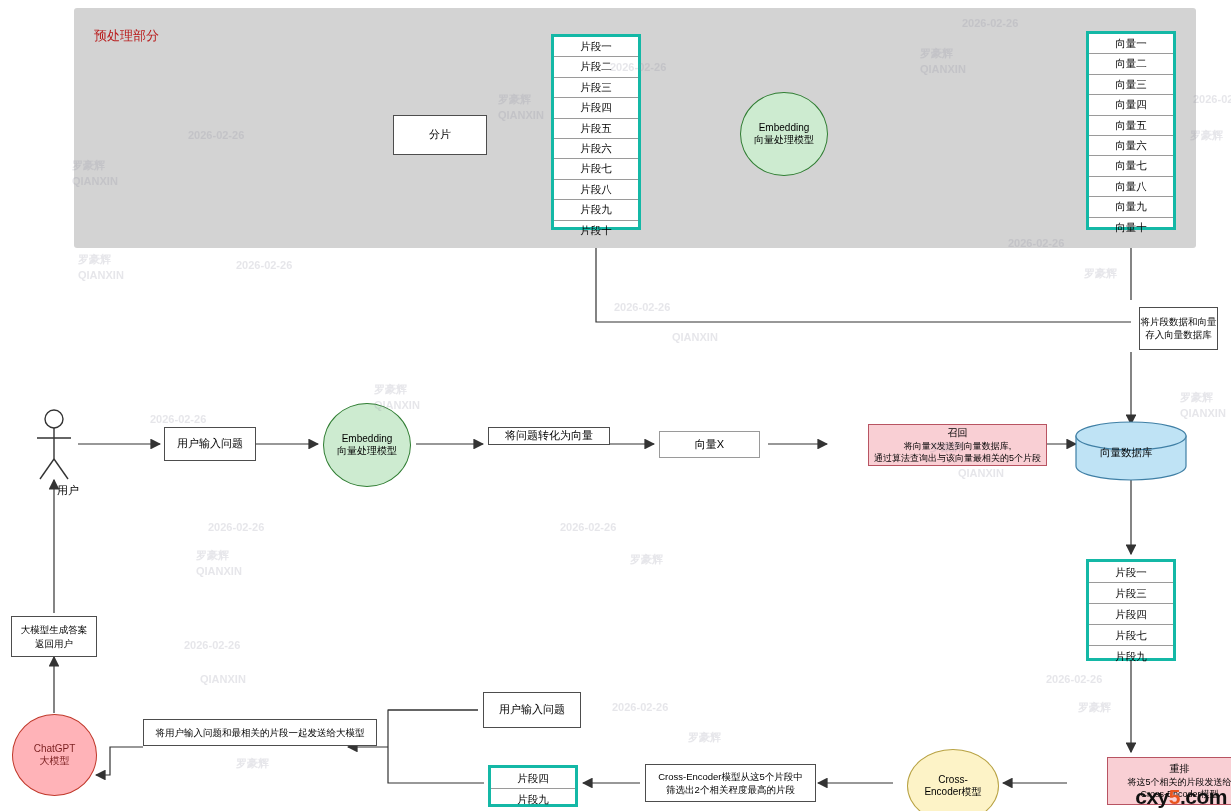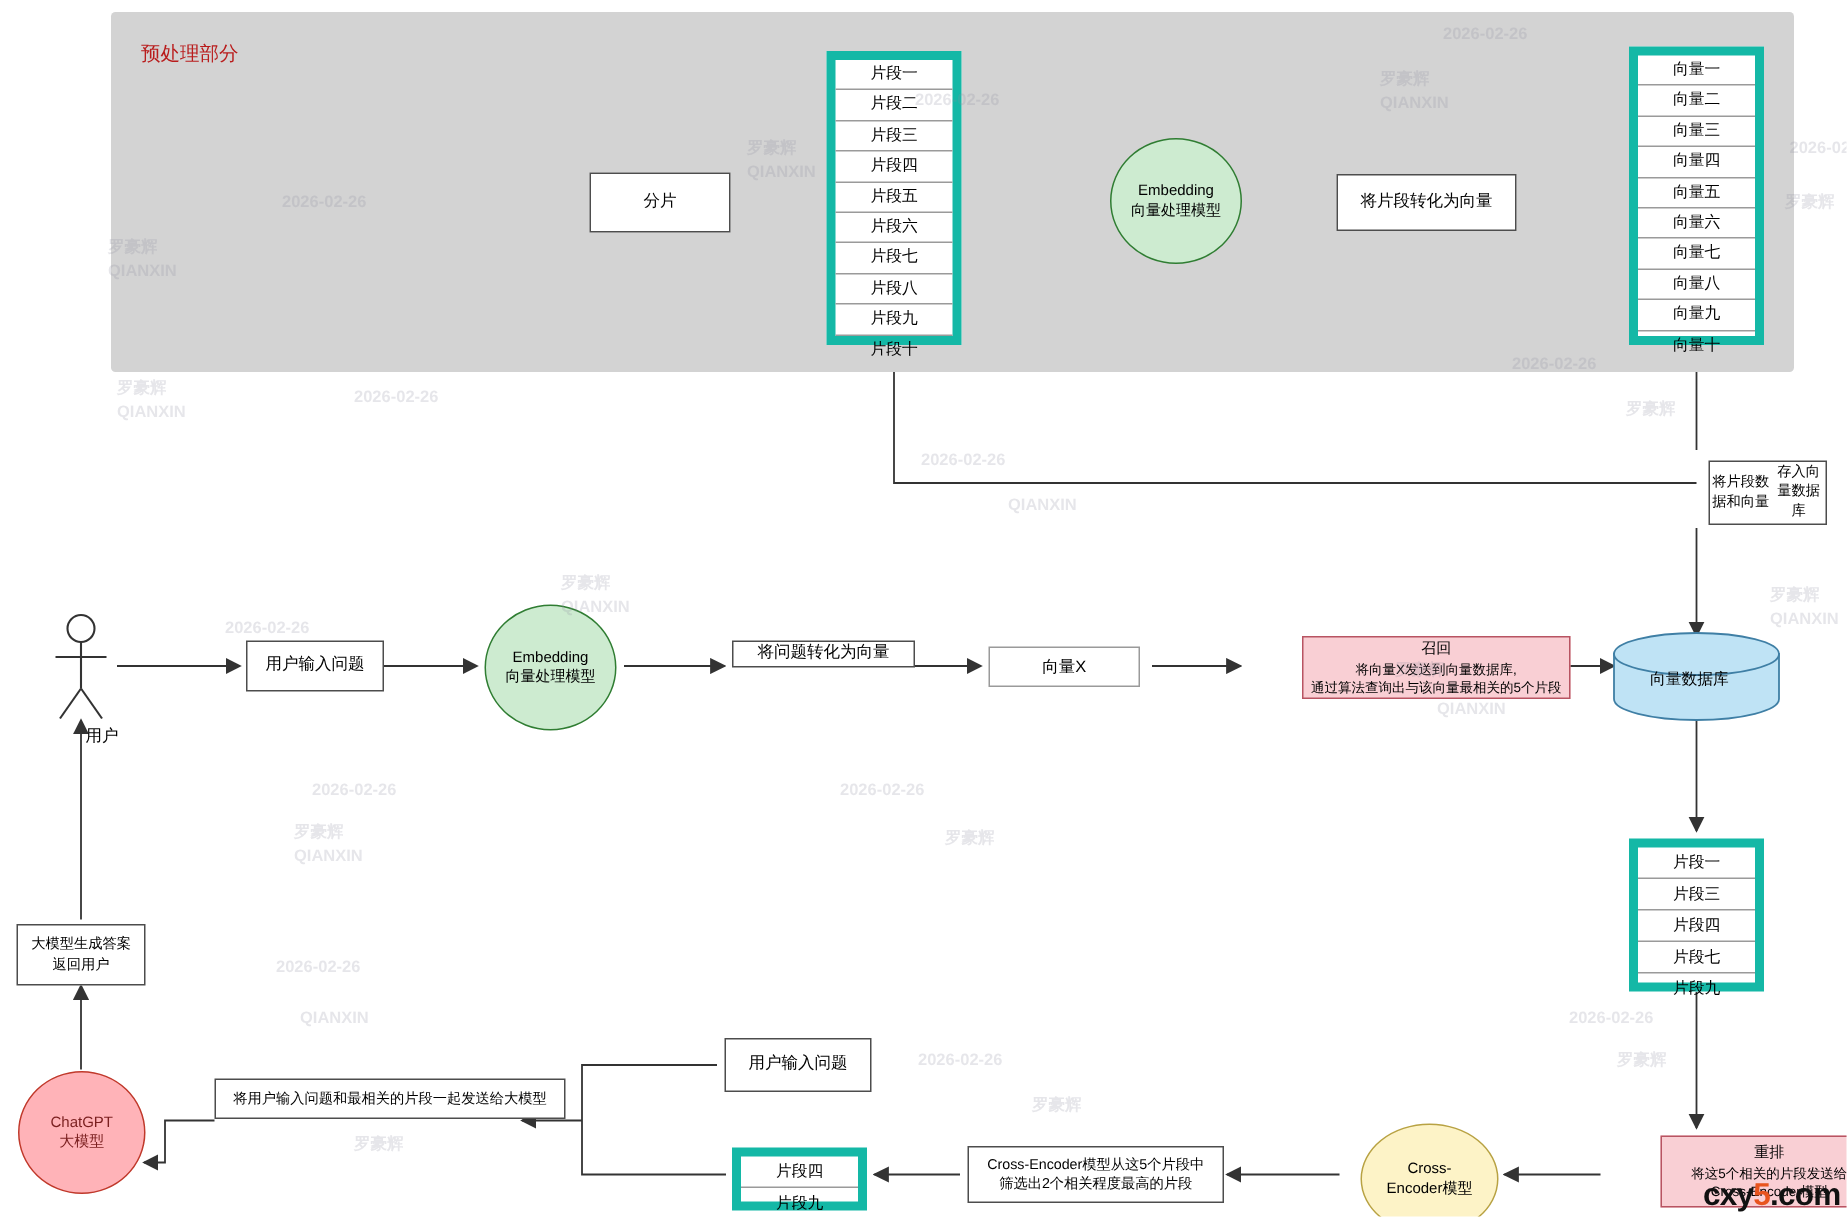--- a/index.html
+++ b/index.html
@@ -13,21 +13,21 @@
   .node{position:absolute;box-sizing:border-box;display:flex;align-items:center;justify-content:center;text-align:center;}
   .box{background:#ffffff;border:1px solid #4d4d4d;font-size:11px;color:#000;line-height:1.25;}
   .chip{background:#ffffff;border:1px solid #9a9a9a;font-size:11px;color:#000;}
   .pre-panel{position:absolute;background:#d3d3d3;border-radius:3px;}
   .pre-title{position:absolute;color:#b91c1c;font-size:13px;}
   .rounded-doc{background:#fdf6d8;border:1px solid #d6b656;border-radius:10px;font-size:12px;color:#000;}
   .ellipse{border-radius:50%;}
   .green{background:#cdebd0;border:1px solid #2f7d32;}
   .yellow{background:#fdf3c7;border:1px solid #b8a243;}
   .red{background:#f9cfd4;border:1px solid #b85462;margin-left:36px;}
-  .stack{position:absolute;border:6px solid #14b8a6;background:#fff;box-sizing:border-box;}
+  .stack{position:absolute;border:3px solid #14b8a6;background:#fff;box-sizing:border-box;}
   .stack div{height:19.4px;line-height:19.4px;font-size:10.5px;text-align:center;border-bottom:1px solid #9a9a9a;color:#000;}
   .stack div:last-child{border-bottom:none;}
   .stack5 div{height:20px;line-height:20px;}
   .lbl{position:absolute;font-size:11px;color:#000;}
   .wm{position:absolute;color:rgba(140,140,160,0.22);font-size:11px;font-weight:bold;pointer-events:none;white-space:pre;line-height:1.35;transform:rotate(0deg);}
   .cxy{position:absolute;right:4px;bottom:2px;font-size:21px;font-weight:bold;color:#111;letter-spacing:-0.5px;margin-left:32px;}
   .cxy .o{color:#e8541e;}
 </style>
 </head>
 <body>
@@ -113,38 +113,35 @@
     <div>片段八</div>
     <div>片段九</div>
     <div>片段十</div>
   </div>
 
   <div class="node ellipse green" style="left:740px;top:92px;width:88px;height:84px;flex-direction:column;font-size:10px;">
     <span>Embedding</span>
     <span>向量处理模型</span>
   </div>
 
-  <div class="node box" style="left:891px;top:116px;width:120px;height:38px;">
-    <span>将片段转化为向量</span>
-  </div>
 
   <div class="stack" style="left:1086px;top:31px;width:90px;height:199px;">
     <div>向量一</div>
     <div>向量二</div>
     <div>向量三</div>
     <div>向量四</div>
     <div>向量五</div>
     <div>向量六</div>
     <div>向量七</div>
     <div>向量八</div>
     <div>向量九</div>
     <div>向量十</div>
   </div>
 
-  <div class="node box" style="left:1139px;top:307px;width:79px;height:43px;flex-direction:row;font-size:9.5px;line-height:1.35;">
+  <div class="node box" style="left:1139px;top:307px;width:79px;height:43px;flex-direction:column;font-size:9.5px;line-height:1.35;">
     <span>将片段数据和向量</span>
     <span>存入向量数据库</span>
   </div>
 
   <div class="lbl" style="left:57px;top:483px;">用户</div>
 
   <div class="node box" style="left:164px;top:427px;width:92px;height:34px;">
     <span>用户输入问题</span>
   </div>
 

